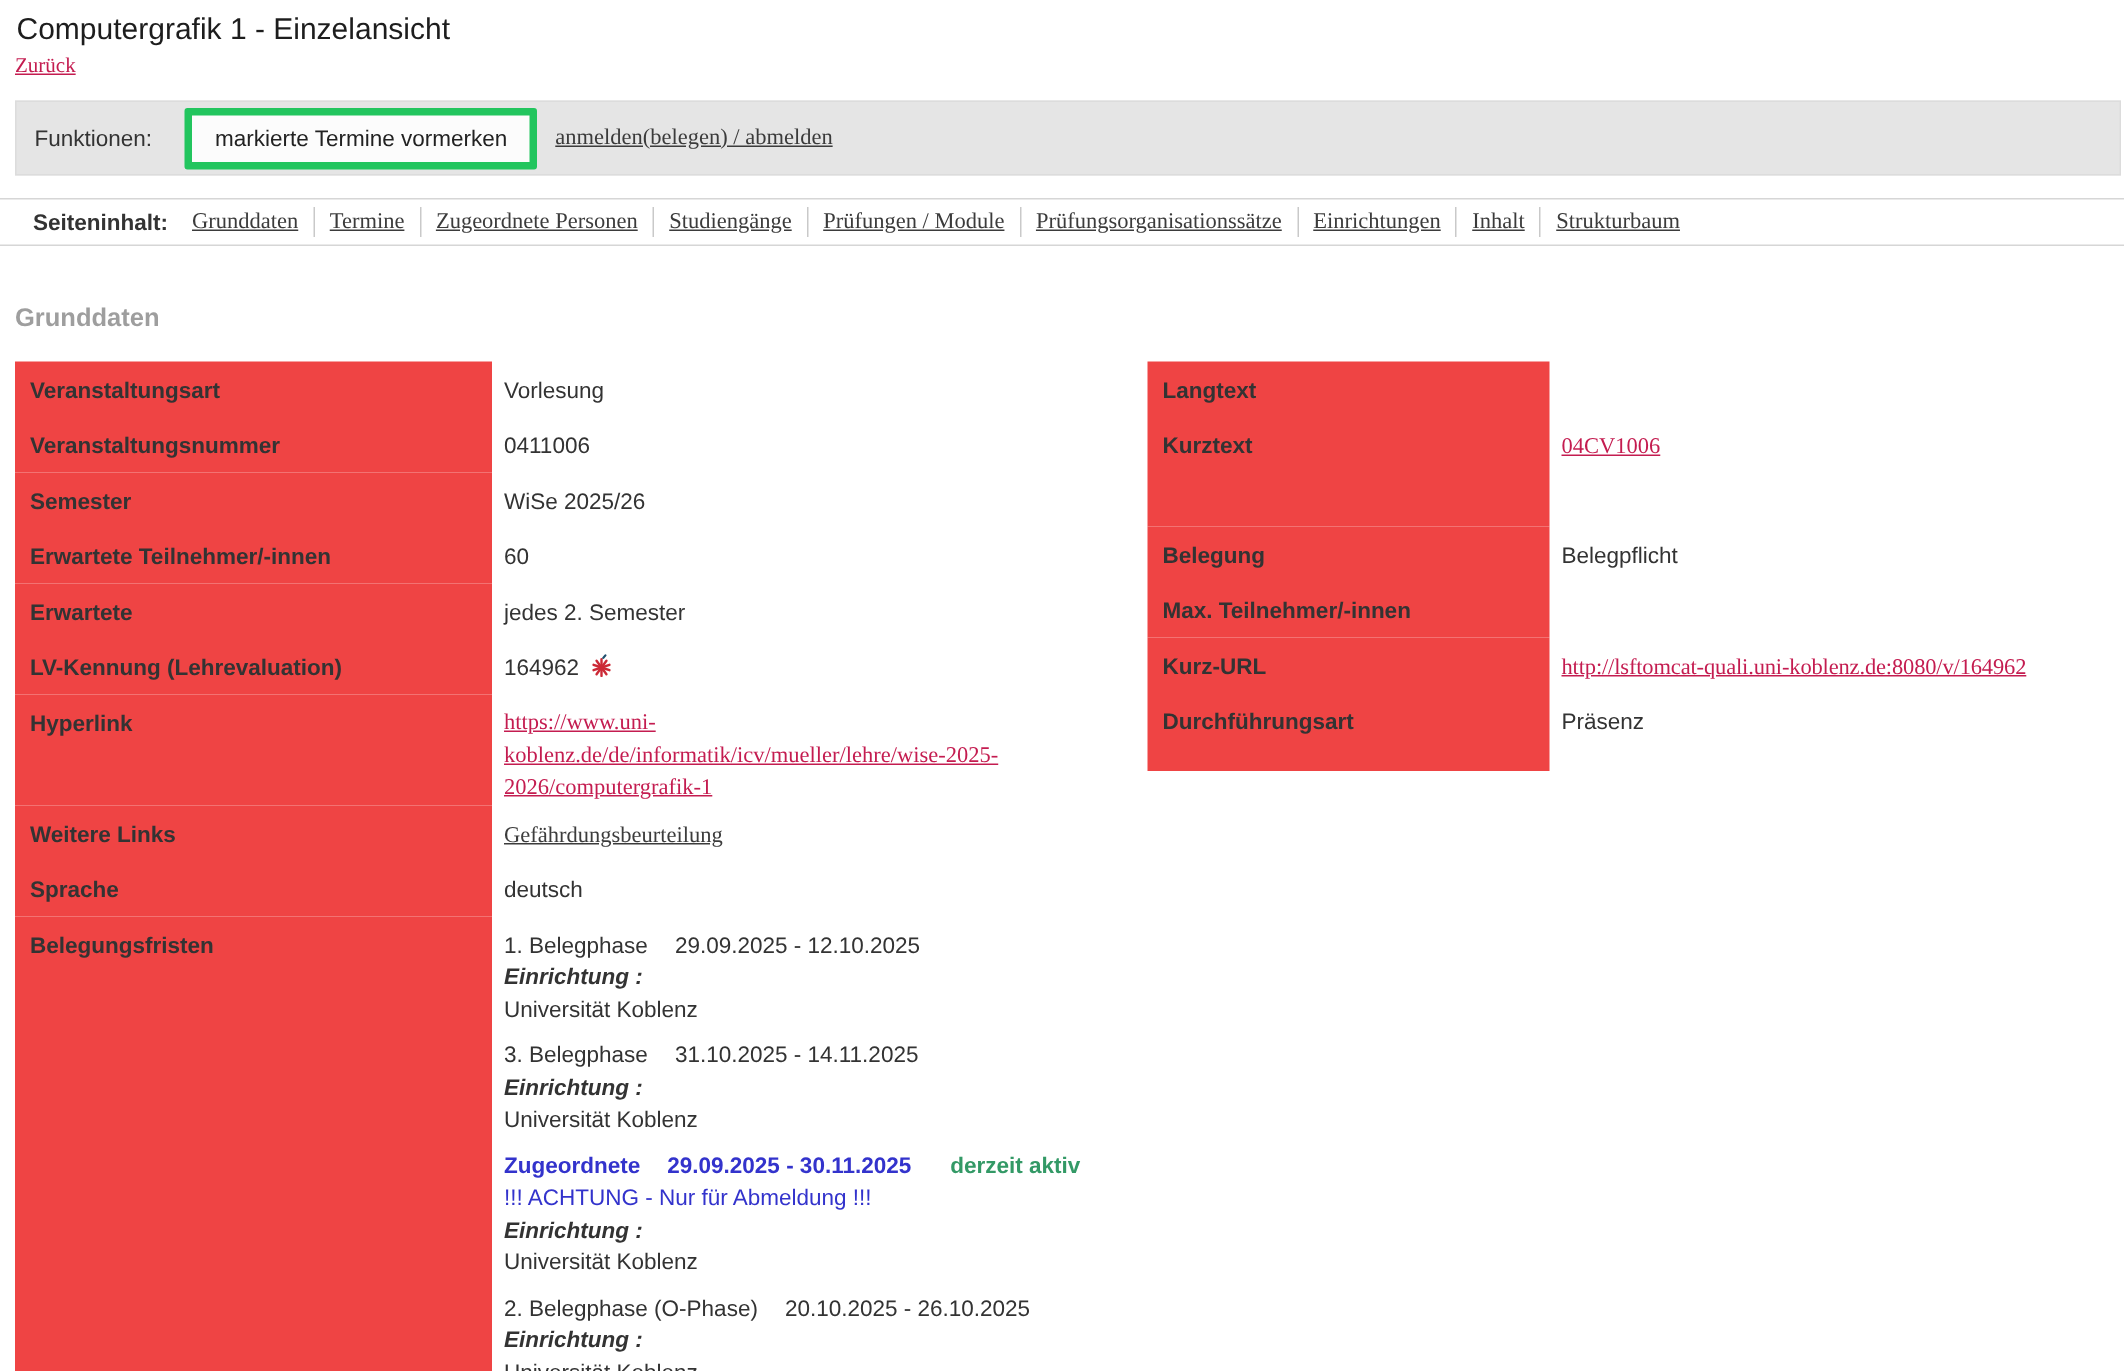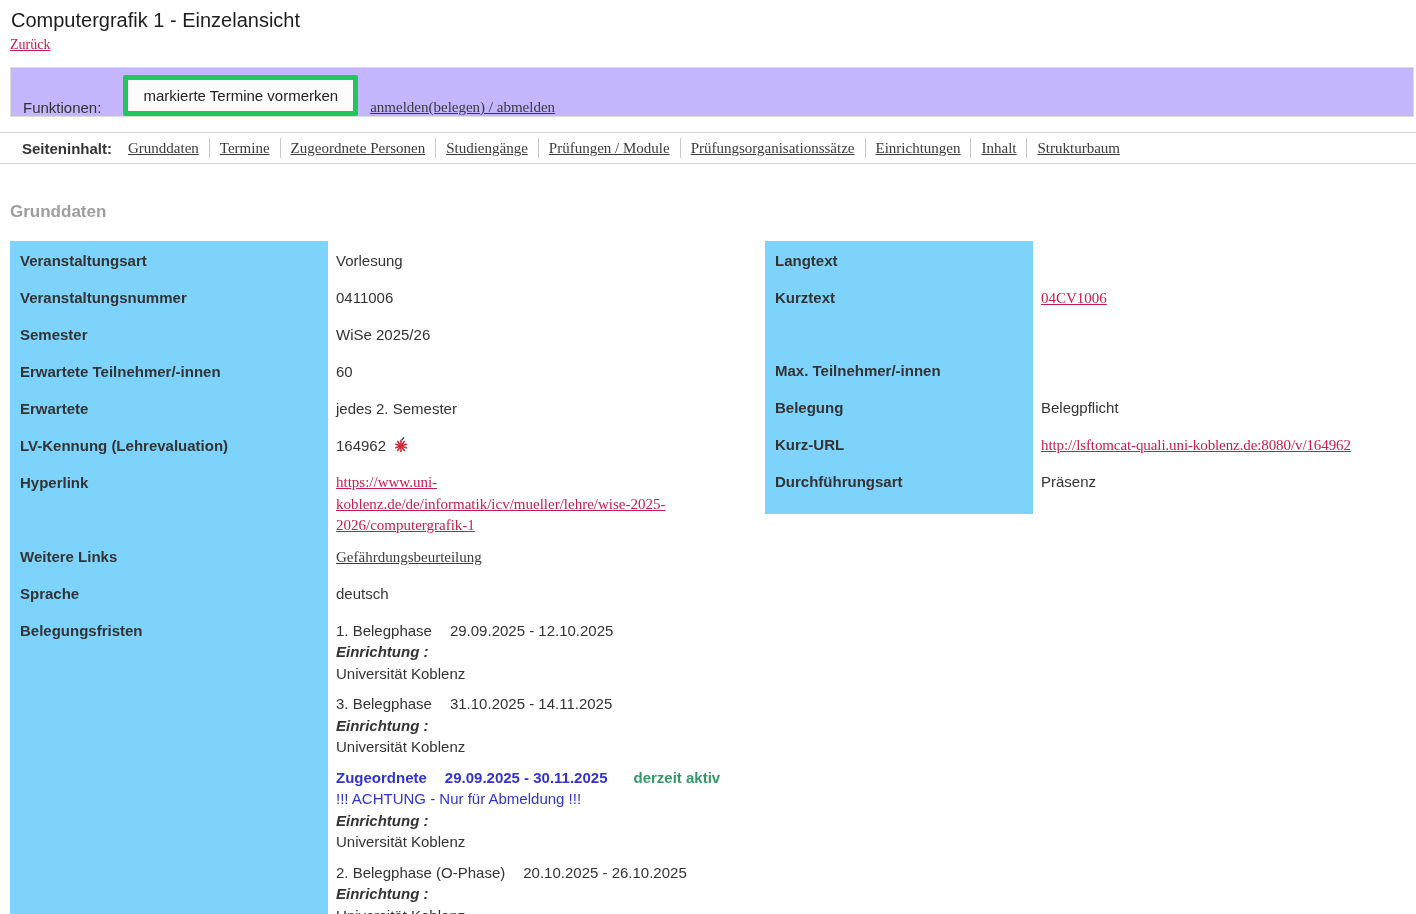--- a/index.html
+++ b/index.html
@@ -19,23 +19,23 @@
   }
   .back-link {
     display: inline-block; margin-left: 10px;
     font-size: 14px; color: #c41c50;
   }
 
   
   .functions-bar {
     margin: 14px 2px 0 10px;
     height: 50px;
-    background: #c4b5fd;
+    background: #e5e5e5;
     border: 1px solid #dcdcdc;
-    display: flex; align-items: flex-end;
+    display: flex; align-items: center;
     padding-left: 12px;
   }
   .fn-label { font-size: 15px; color: #333; margin-right: 22px; }
   .fn-button {
     font-family: "Liberation Sans", sans-serif;
     font-size: 15px; color: #222;
     background: #fcfcfc;
     border: 5px solid #22c55e;
     border-radius: 2px;
     padding: 7px 15px;
@@ -70,21 +70,21 @@
   }
 
   
   .main { position: relative; margin-top: 19px; height: 674px; }
   .table { position: absolute; top: 0; }
   .left-table  { left: 10px;  width: 748px; }
   .right-table { left: 765px; width: 651px; }
 
   .row { display: flex; align-items: stretch; min-height: 37px; }
   .label-cell {
-    background: #7dd3fc;
+    background: #ef4444;
     font-size: 15px; font-weight: bold; color: #333;
     padding: 11px 10px 0 10px;
     line-height: 18px;
   }
   .left-table  .label-cell { flex: 0 0 318px; }
   .right-table .label-cell { flex: 0 0 268px; }
   .value-cell {
     flex: 1;
     font-size: 15px; color: #333;
     padding: 9px 0 0 8px;
@@ -264,26 +264,26 @@
       <div class="label-cell">Langtext</div>
       <div class="value-cell"></div>
     </div>
     <div class="row row-double">
       <div class="label-cell">Kurztext</div>
       <div class="value-cell">
         <a class="red-link">04CV1006</a>
       </div>
     </div>
     <div class="row">
+      <div class="label-cell">Belegung</div>
+      <div class="value-cell">Belegpflicht</div>
+    </div>
+    <div class="row">
       <div class="label-cell">Max. Teilnehmer/-innen</div>
       <div class="value-cell"></div>
-    </div>
-    <div class="row">
-      <div class="label-cell">Belegung</div>
-      <div class="value-cell">Belegpflicht</div>
     </div>
     <div class="row">
       <div class="label-cell">Kurz-URL</div>
       <div class="value-cell">
         <a class="red-link nowrap-url">http://lsftomcat-quali.uni-koblenz.de:8080/v/164962</a>
       </div>
     </div>
     <div class="row row-last-right">
       <div class="label-cell">Durchführungsart</div>
       <div class="value-cell">Präsenz</div>

